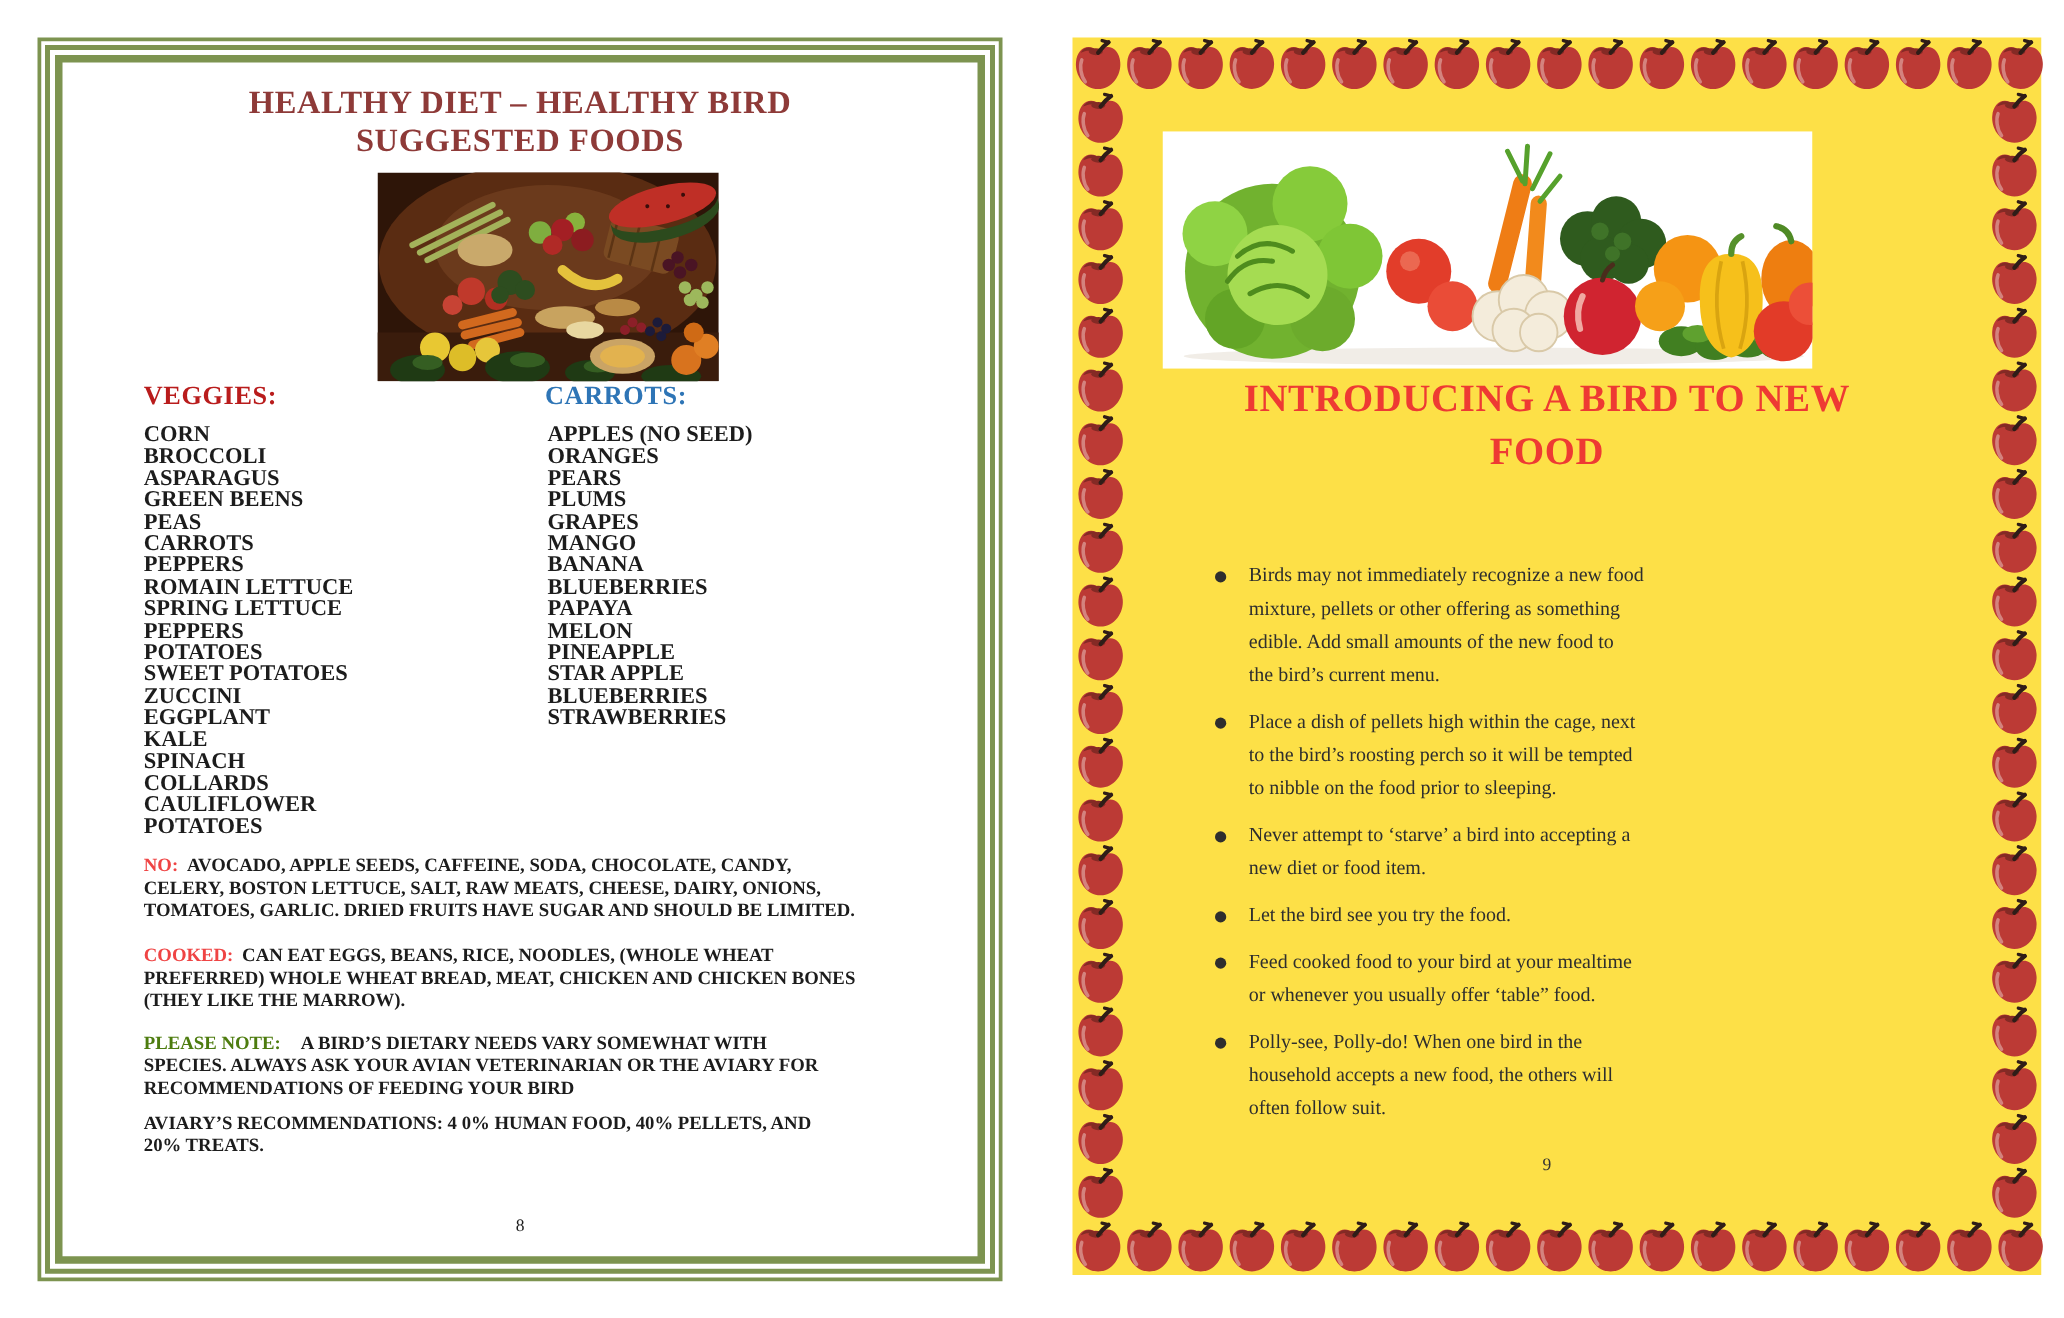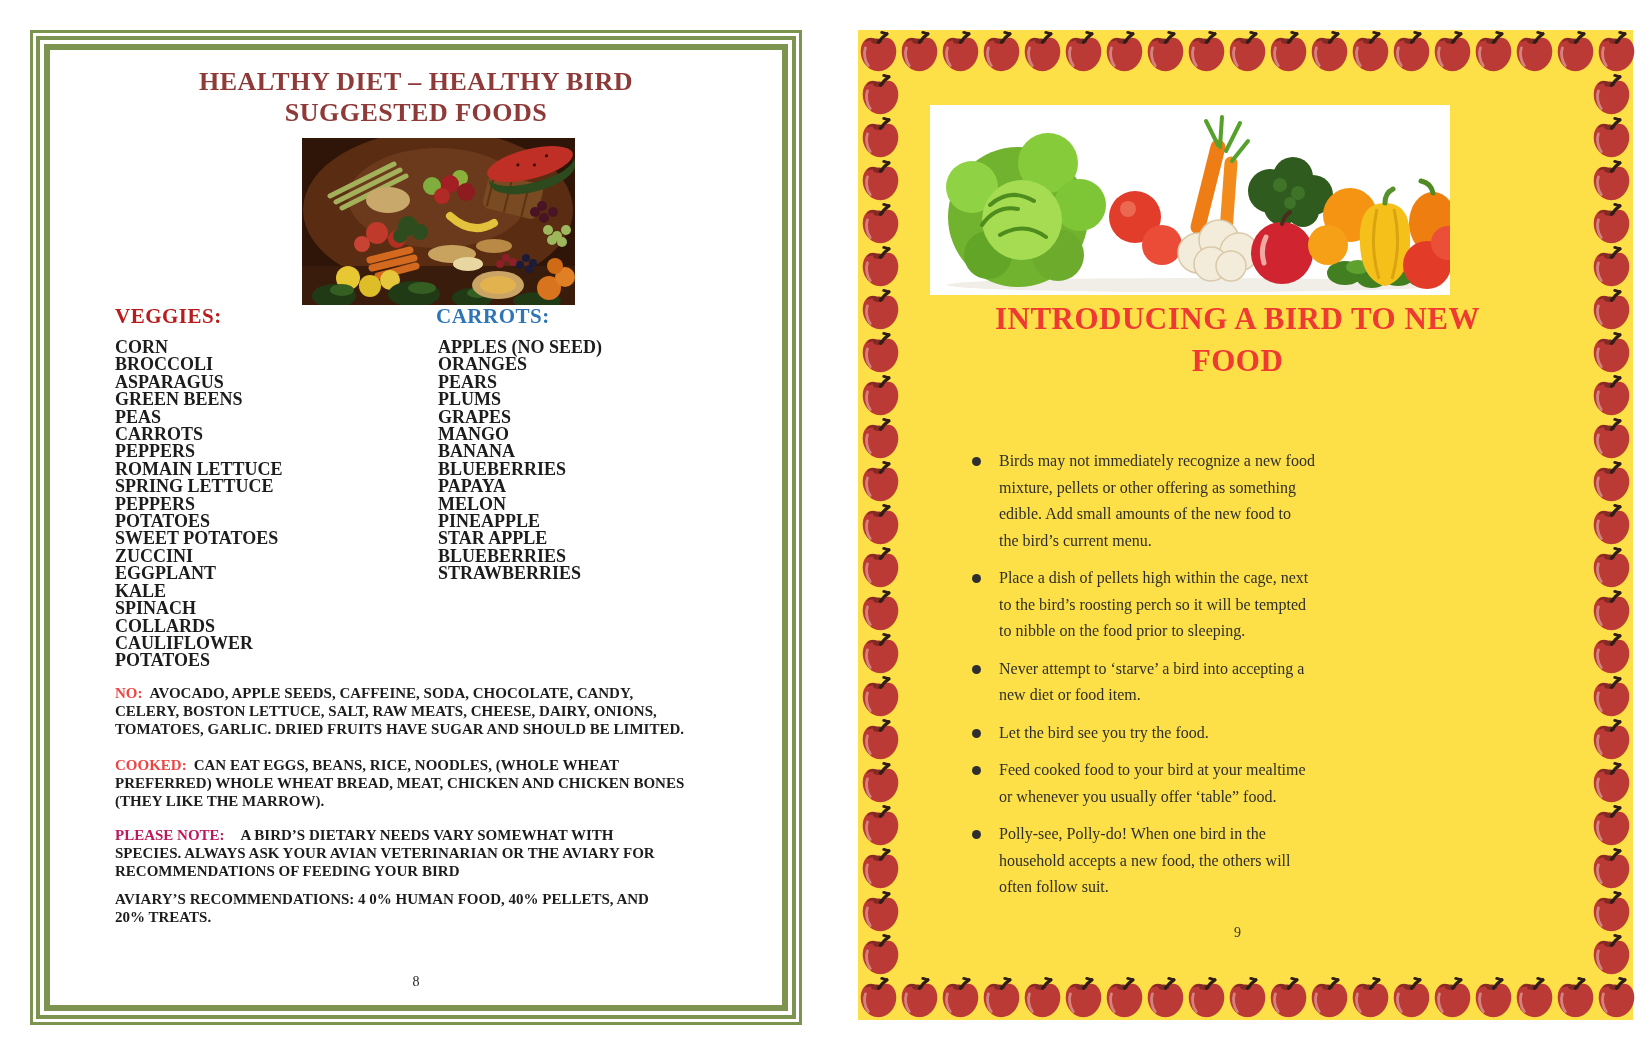--- a/index.html
+++ b/index.html
@@ -25,21 +25,21 @@
   .col ul{list-style:none;margin:0;padding:0;}
   .food-item{font-size:18px;font-weight:bold;line-height:17.4px;white-space:nowrap;}
   .col-fruit .food-item{padding-left:14px;}
   .para{position:absolute;left:85px;width:645px;margin:0;font-size:15px;font-weight:bold;
         line-height:17.8px;white-space:pre-line;}
   .p-no{top:655px;}
   .p-cooked{top:727px;}
   .p-note{top:797px;}
   .p-aviary{top:861px;}
   .red{color:#ef4444;margin-right:7px;}
-  .red-wide{color:#be185d;margin-right:16px;}
+  .red-wide{color:#4d7c0f;margin-right:16px;}
   .pnum-left{position:absolute;left:0;right:0;top:944px;text-align:center;font-size:14px;}
 
   
   .right-page{position:absolute;left:858px;top:30px;width:775px;height:990px;background:#fde047;}
   .apple-row{position:absolute;left:0;right:0;height:44px;display:flex;
              justify-content:space-between;align-items:center;}
   .row-top{top:0;}
   .row-bottom{top:946px;}
   .apple-col{position:absolute;top:44px;height:902px;width:44px;display:flex;
              flex-direction:column;justify-content:space-between;align-items:center;}

